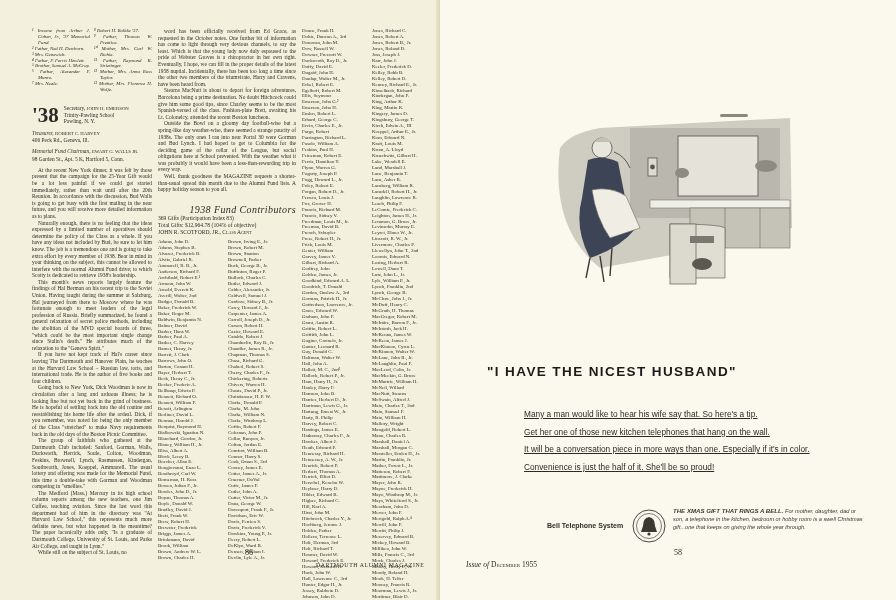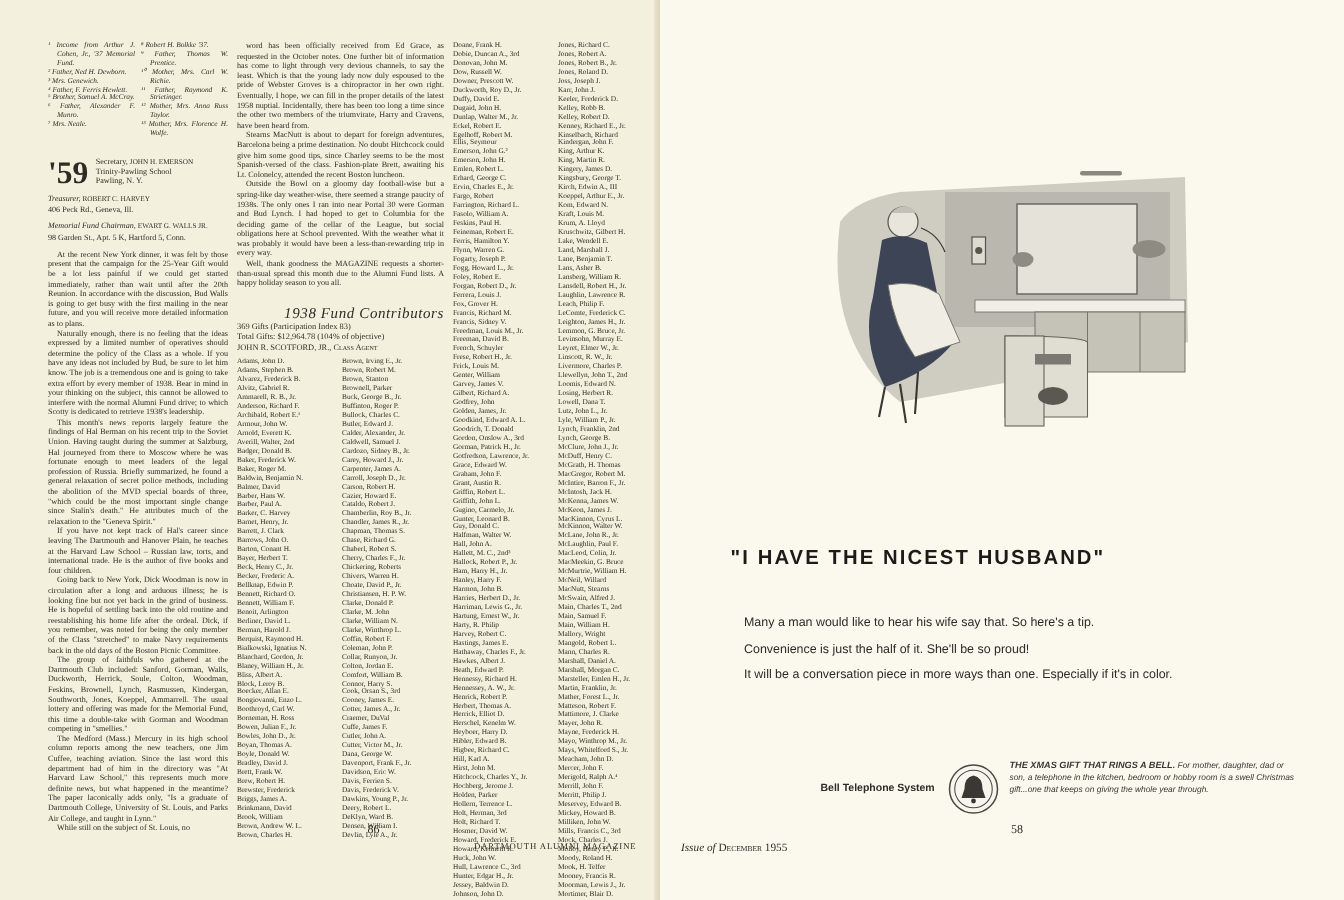--- a/index.html
+++ b/index.html
@@ -27,27 +27,27 @@
   .names ul { list-style:none; margin:0; padding:0; width:64px; white-space:nowrap; overflow:hidden; }
 
   .col3 { position:absolute; left:302px; top:28px; width:134px; display:flex; gap:6px; font-size:4.9px; line-height:5.95px; }
   .col3 ul { list-style:none; margin:0; padding:0; width:64px; white-space:nowrap; overflow:hidden; }
 
   .folio { position:absolute; top:548px; font-size:8px;padding-left:13px; }
   .mag { position:absolute; top:562px; left:316px; font-size:5.8px; letter-spacing:0.6px; }
 
   .illus { position:absolute; left:530px; top:78px; width:280px; height:210px; }
   .headline { position:absolute; left:487px; top:364px; font-family:"Liberation Sans", sans-serif; font-weight:bold; font-size:13.5px; letter-spacing:1.4px; color:#1c1b19; }
-  .body { position:absolute; left:496px; top:409px; font-family:"Liberation Sans", sans-serif; font-size:8.3px; color:#2b2a27; }
+  .body { position:absolute; left:524px; top:409px; font-family:"Liberation Sans", sans-serif; font-size:8.3px; color:#2b2a27;text-decoration:underline; }
   .body p { margin:0 0 7.6px 0; }
   .bell-label { position:absolute; left:547px; top:522px; font-family:"Liberation Sans", sans-serif; font-weight:bold; font-size:7px; }
   .bell-logo { position:absolute; left:632px; top:509px; width:34px; height:34px; }
   .bell-copy { position:absolute; left:673px; top:507px; width:190px; font-family:"Liberation Sans", sans-serif; font-style:italic; font-size:5.6px; line-height:8px; color:#3a3833; }
   .bell-copy b { font-weight:bold; font-size:6.1px; }
-  .issue { position:absolute; left:454px; top:560px; font-size:7.5px; }
+  .issue { position:absolute; left:466px; top:560px; font-size:7.5px; }
   .issue .sc2 { font-variant:small-caps; }
 </style>
 </head>
 <body>
 
 <div class="page-left">
   <div class="col1">
     <div class="notes">
       <ul id="fnA">
           <li>¹ Income from Arthur J. Cohen, Jr., '37 Memorial Fund.</li>
@@ -61,21 +61,21 @@
       <ul id="fnB">
           <li>⁸ Robert H. Bolkke '37.</li>
           <li>⁹ Father, Thomas W. Prentice.</li>
           <li>¹⁰ Mother, Mrs. Carl W. Richie.</li>
           <li>¹¹ Father, Raymond K. Strietinger.</li>
           <li>¹² Mother, Mrs. Anna Russ Taylor.</li>
           <li>¹³ Mother, Mrs. Florence H. Wolfe.</li>
         </ul>
     </div>
     <div class="class-head">
-      <div class="class-num">'59</div>
+      <div class="class-num">'38</div>
       <div class="class-sec">
         <span>Secretary,</span>
         <span class="sc">JOHN H. EMERSON</span><br>
         <span>Trinity-Pawling School</span><br>
         <span>Pawling, N. Y.</span>
       </div>
     </div>
     <p class="addr">
       <span class="it">Treasurer,</span>
       <span class="sc">ROBERT C. HARVEY</span><br>
@@ -455,22 +455,23 @@
   <path d="M64 64 Q72 55 82 64" fill="#c3c0b6"></path>
   <path d="M58 82 Q72 76 88 84 L96 124 L106 150 Q90 170 60 180 Q44 150 52 120Z" fill="#3d4456"></path>
   <path d="M62 112 Q80 108 96 118 L110 150 L80 160 Q66 140 62 112Z" fill="#efede4" stroke="#6f6d66" stroke-width="0.6"></path>
   <path d="M60 180 L56 200 M82 170 L80 198 M70 178 L74 204" stroke="#3a3833" stroke-width="1.4"></path>
   <path d="M84 74 Q95 78 100 90" stroke="#3a3833" stroke-width="0.8" fill="none"></path>
 </svg>
 
 <div class="headline">"I HAVE THE NICEST HUSBAND"</div>
 <div class="body">
   <p>Many a man would like to hear his wife say that. So here's a tip.</p>
+  <p>Get her one of those new kitchen telephones that hang on the wall.</p>
+  <p>It will be a conversation piece in more ways than one. Especially if it's in color.</p>
   <p>Convenience is just the half of it. She'll be so proud!</p>
-  <p>It will be a conversation piece in more ways than one. Especially if it's in color.</p>
 </div>
 
 <div class="bell-label">Bell Telephone System</div>
 <svg class="bell-logo" viewBox="0 0 34 34">
   <circle cx="17" cy="17" r="16" fill="#f7f5ec" stroke="#4a4842" stroke-width="1"></circle>
   <circle cx="17" cy="17" r="12.5" fill="none" stroke="#4a4842" stroke-width="0.7"></circle>
   <path d="M17 8 Q11 9 11 17 L9 23 L25 23 L23 17 Q23 9 17 8Z" fill="#3a3833"></path>
   <circle cx="17" cy="25" r="1.6" fill="#3a3833"></circle>
 </svg>
 <div class="bell-copy">

